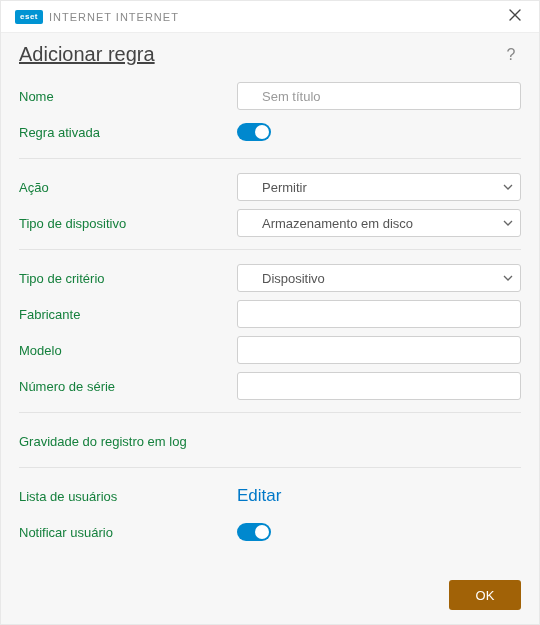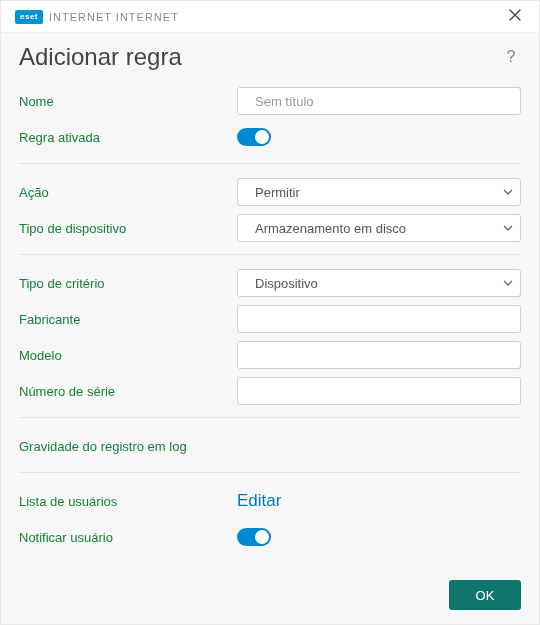--- a/index.html
+++ b/index.html
@@ -58,23 +58,24 @@
   .content {
     padding: 10px 18px 0 18px;
   }
   .header-row {
     display: flex;
     align-items: center;
     justify-content: space-between;
     margin-bottom: 14px;
   }
   .page-title {
-    font-size: 24px;
+    font-size: 20px;
     color: #444;
     font-weight: 400;
+    text-decoration: underline;
   }
   .help-icon {
     color: #888;
     font-size: 16px;
     cursor: pointer;
     width: 20px; text-align: center;
   }
   .form-row {
     display: flex;
     align-items: center;
@@ -88,21 +89,21 @@
     padding-right: 8px;
   }
   .form-control {
     flex: 1;
   }
   .text-input {
     width: 100%;
     height: 28px;
     border: 1px solid #d0d0d0;
     border-radius: 3px;
-    padding: 0 17px;
+    padding: 0 24px;
     font-size: 13px;
     color: #555;
     background: #fff;
     outline: none;
   }
   .text-input::placeholder { color: #9a9a9a; }
   .select-wrap {
     position: relative;
     width: 100%;
   }
@@ -145,21 +146,21 @@
     color: #0078c8;
     cursor: pointer;
     font-size: 17px;
   }
   .footer {
     position: absolute;
     right: 18px;
     bottom: 14px;
   }
   .ok-btn {
-    background: #0f766e;
+    background: #a16207;
     color: #fff;
     border: none;
     border-radius: 3px;
     width: 72px;
     height: 30px;
     font-size: 13px;
     cursor: pointer;
   }
 </style>
 </head>

